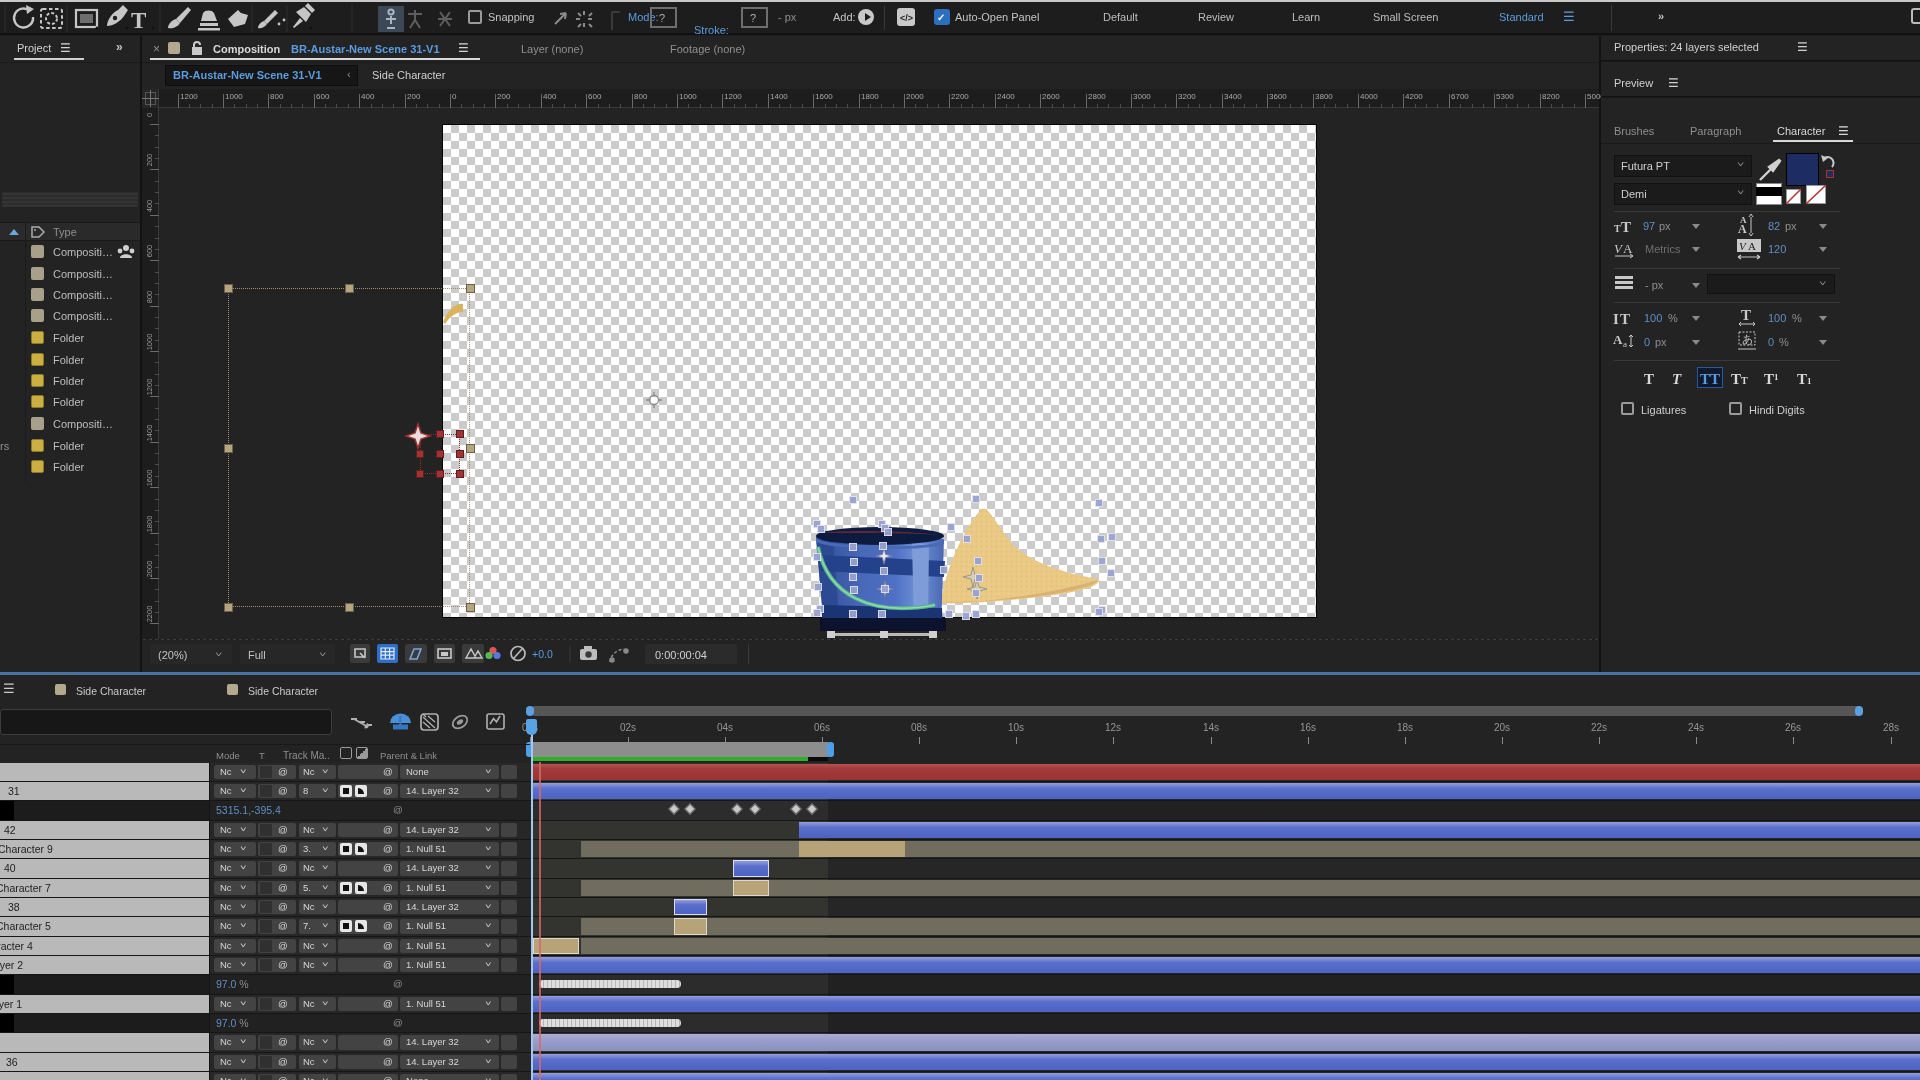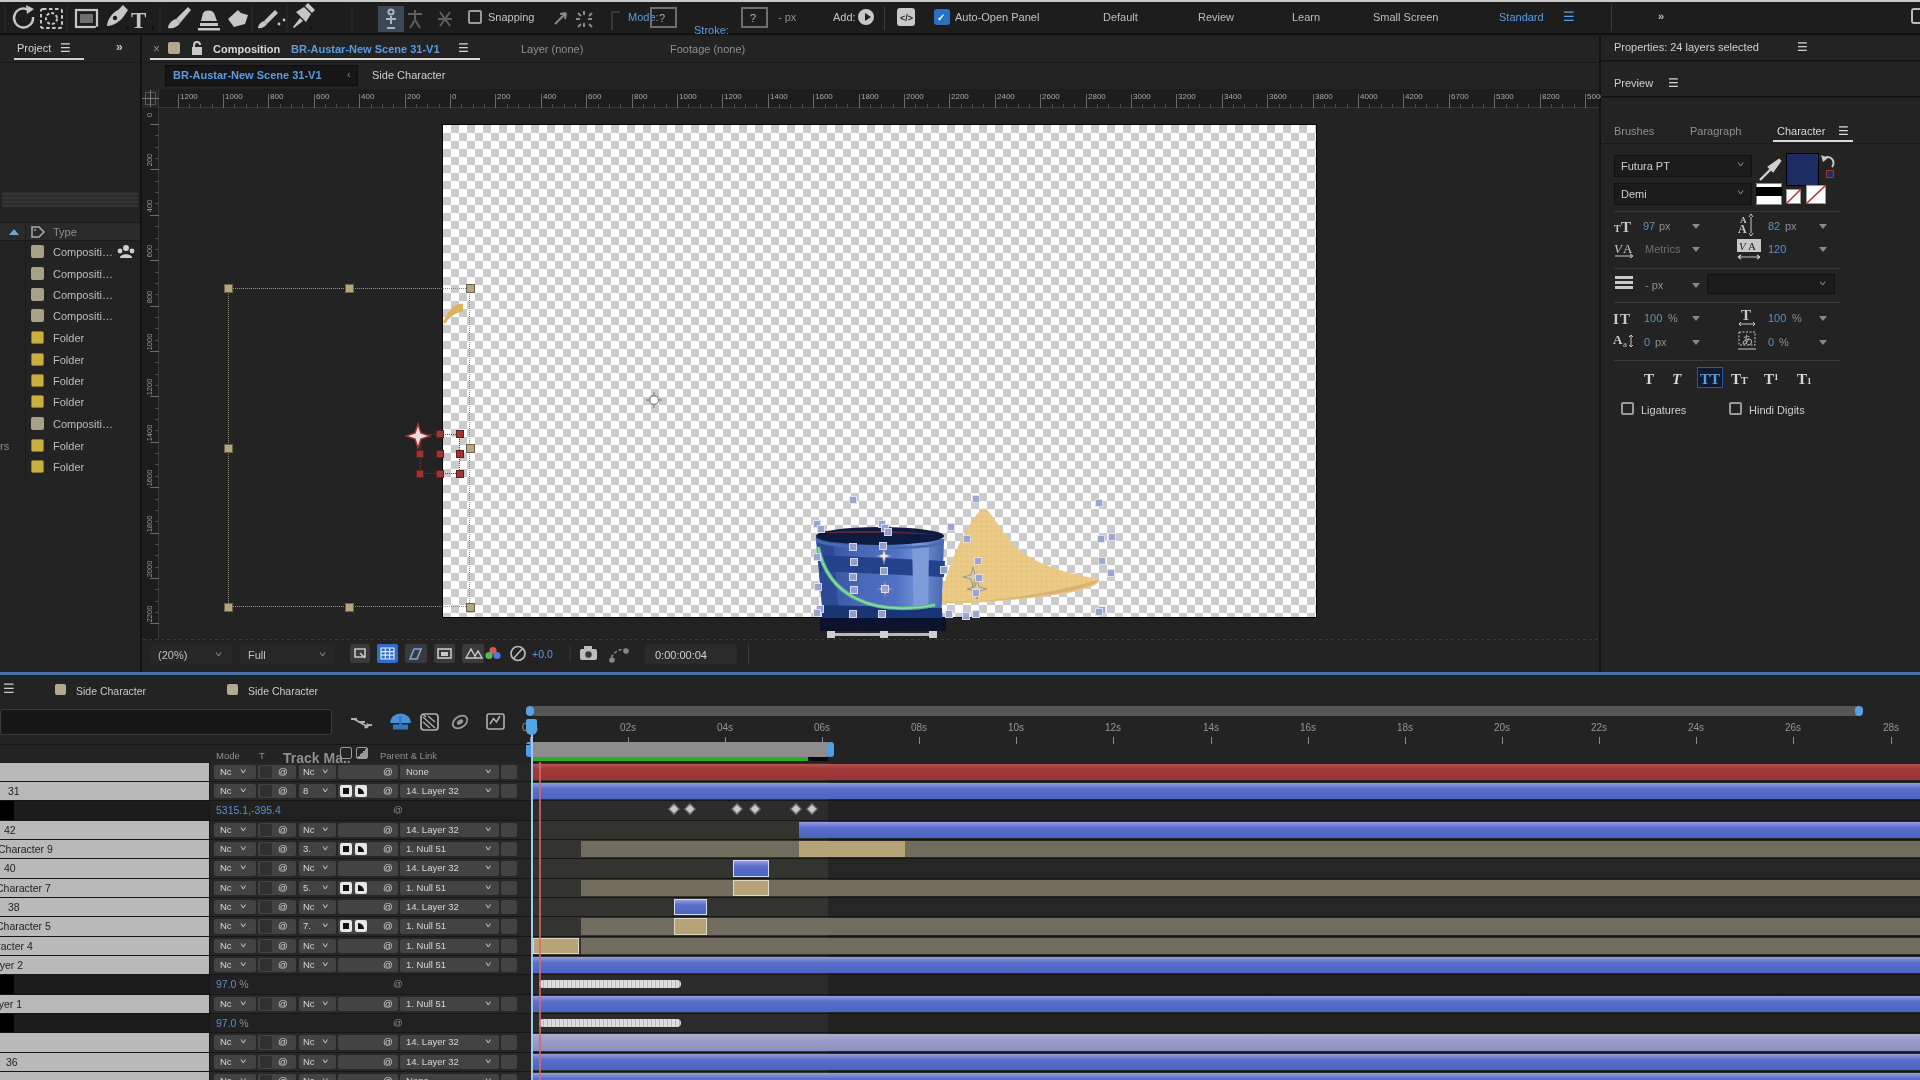--- a/index.html
+++ b/index.html
@@ -723,21 +723,21 @@
 <div class="abs" style="left:1793px;top:737px;width:1px;height:7px;background:#8a8a8a;"></div>
 <div class="txt" style="left:1883px;top:723px;color:#969696;font-size:10px;">28s</div>
 <div class="abs" style="left:1891px;top:737px;width:1px;height:7px;background:#8a8a8a;"></div>
 <div class="abs" style="left:532px;top:742px;width:296px;height:15px;background:#8d8d8d;"></div>
 <div class="abs" style="left:526px;top:742px;width:7px;height:15px;background:#4da0e8;border-radius:3px;"></div>
 <div class="abs" style="left:827px;top:742px;width:7px;height:15px;background:#4da0e8;border-radius:3px;"></div>
 <div class="abs" style="left:532px;top:757px;width:276px;height:4px;background:#2fae27;"></div>
 <div class="abs" style="left:808px;top:757px;width:20px;height:4px;background:#0a0a0a;"></div>
 <div class="txt dim" style="left:216px;top:751px;font-size:9.5px;">Mode</div>
 <div class="txt dim" style="left:259px;top:751px;font-size:9.5px;">T</div>
-<div class="txt dim" style="left:283px;top:751px;font-size:14px;font-weight:bold;">Track Ma..</div>
+<div class="txt dim" style="left:283px;top:751px;font-size:10px;">Track Ma..</div>
 <div class="abs" style="left:340px;top:747px;width:12px;height:12px;border:1.5px solid #9a9a9a;border-radius:2px;"></div>
 <div class="abs" style="left:356px;top:747px;width:12px;height:12px;border:1.5px solid #9a9a9a;border-radius:2px;background:linear-gradient(135deg,transparent 50%,#9a9a9a 50%);"></div>
 <div class="txt dim" style="left:380px;top:751px;font-size:9.5px;">Parent &amp; Link</div>
 <div class="abs" style="left:0px;top:744px;width:530px;height:1px;background:#181818;"></div>
 <div class="abs" style="left:208px;top:763px;width:322px;height:18px;background:#272727;"></div>
 <div class="abs" style="left:530px;top:763px;width:1390px;height:18px;background:#262626;"></div>
 <div class="abs" style="left:533px;top:763px;width:295px;height:18px;background:#333330;"></div>
 <div class="abs" style="left:0;top:763px;width:210px;height:18px;background:#b9b9b9;border-right:1px solid #141414;overflow:hidden;"></div>
 <div class="abs" style="left:533px;top:764px;width:1387px;height:16px;background:linear-gradient(#b55252 0%,#a23a3a 30%,#993535 100%);"></div>
 <div class="abs" style="left:214px;top:765px;width:42px;height:14px;background:#434343;border-radius:2px;"></div>

